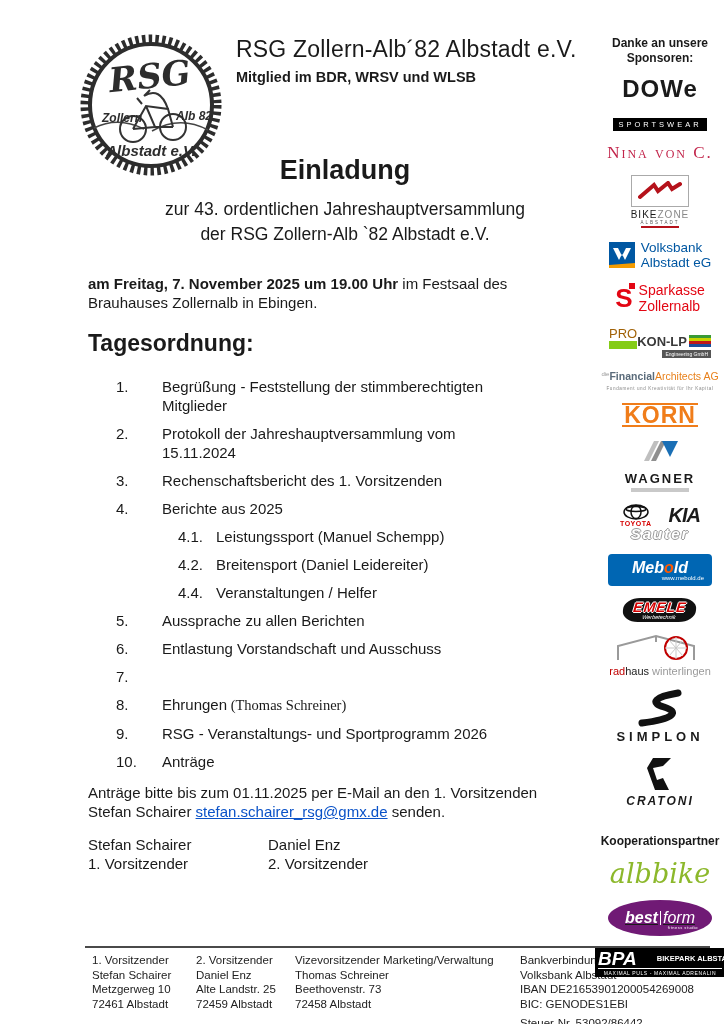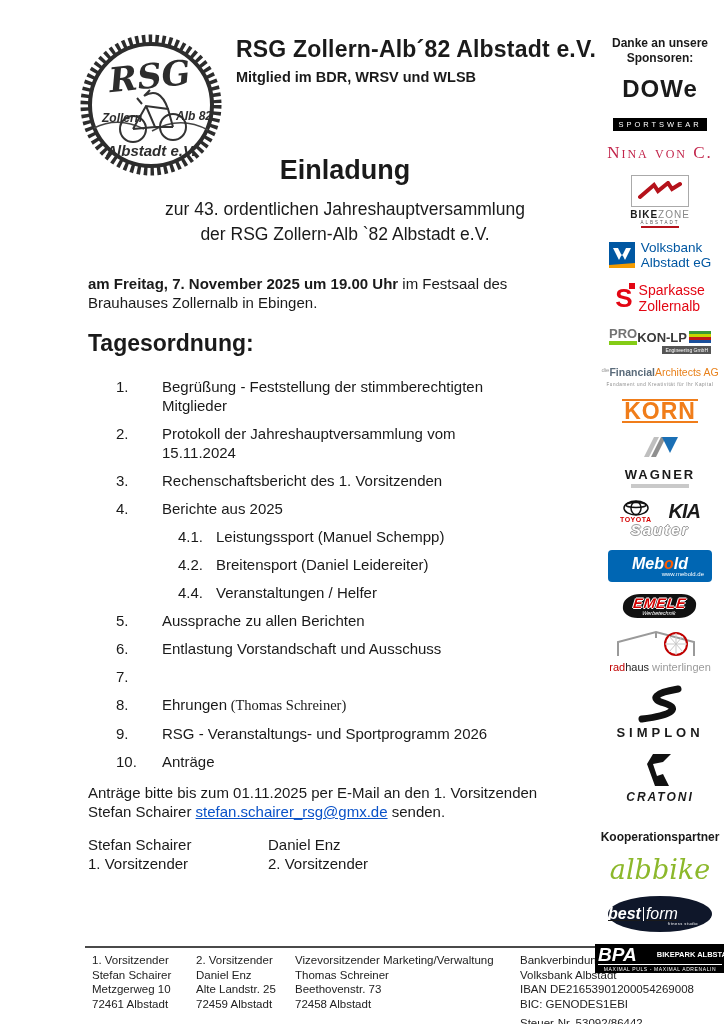--- a/index.html
+++ b/index.html
@@ -3,21 +3,21 @@
 <meta charset="utf-8">
 <style>
   html,body{margin:0;padding:0;}
   body{
     width:724px;height:1024px;position:relative;background:#ffffff;
     font-family:"Liberation Sans", sans-serif;color:#1a1a1a;overflow:hidden;
   }
   
   .club-logo{position:absolute;left:76px;top:30px;width:150px;height:150px;}
   .header-titles{position:absolute;left:236px;top:36px;width:360px;}
-  .header-title{font-size:23px;font-weight:bold;letter-spacing:.2px;white-space:nowrap;}
+  .header-title{font-size:23px;font-weight:normal;letter-spacing:.2px;white-space:nowrap;}
   .header-subtitle{font-size:14.5px;font-weight:bold;margin-top:6px;}
   
   .inv-heading{position:absolute;left:90px;top:155px;width:510px;text-align:center;
     font-size:27px;font-weight:bold;}
   .inv-lines{position:absolute;left:90px;top:197px;width:510px;text-align:center;
     font-size:17.5px;line-height:25px;white-space:pre-line;}
   .when{position:absolute;left:88px;top:274px;width:440px;font-size:15px;line-height:19px;}
   .when b{font-weight:bold;}
   .agenda-heading{position:absolute;left:88px;top:330px;font-size:23px;font-weight:bold;}
   
@@ -50,34 +50,34 @@
   .logo{display:flex;flex-direction:column;align-items:center;}
   
   .dowe-name{font-size:24px;font-weight:900;letter-spacing:1px;line-height:22px;}
   .dowe-bar{background:#000;color:#fff;font-size:7.5px;letter-spacing:3px;padding:2px 5px;margin-top:18px;}
   
   .nina{color:#c2244a;font-family:"Liberation Serif",serif;font-variant:small-caps;
     font-size:17px;letter-spacing:2px;}
   
   .bikezone-box{width:56px;height:30px;border:1px solid #aaa;display:flex;align-items:center;justify-content:center;}
   .bz-name{font-size:10px;letter-spacing:1px;margin-top:2px;}
-  .bz-name b{font-weight:bold;}
+  .bz-name b{font-weight:normal;}
   .bz-name span{color:#888;}
   .bz-sub{font-size:4.5px;letter-spacing:2px;color:#555;border-bottom:2px solid #b5121b;padding-bottom:1px;}
   
   .volksbank{flex-direction:row;gap:6px;align-items:center;}
   .vb-text{color:#0057a2;font-size:13.5px;line-height:15px;white-space:pre-line;}
   
   .sparkasse{flex-direction:row;gap:6px;align-items:center;}
   .spk-s{color:#e30613;font-size:26px;font-weight:bold;line-height:22px;position:relative;}
   .spk-s:before{content:"";position:absolute;top:-4px;right:-2px;width:6px;height:6px;background:#e30613;}
   .spk-text{color:#e30613;font-size:14px;line-height:16px;font-weight:500;white-space:pre-line;}
   
   .prokon-row{display:flex;align-items:flex-end;}
-  .prokon-pro{color:#737373;font-weight:bold;font-size:13px;border-bottom:4px solid #84cc16;}
+  .prokon-pro{color:#a16207;font-weight:normal;font-size:13px;border-bottom:8px solid #84cc16;}
   .prokon-rest{color:#3a3a3a;font-weight:bold;font-size:13px;}
   .prokon-stripes{display:flex;flex-direction:column;margin-left:2px;margin-bottom:2px;}
   .prokon-stripes i{width:22px;height:3px;display:block;}
   .prokon-sub{background:#555;color:#fff;font-size:5px;padding:1px 3px;margin-top:1px;align-self:flex-end;}
   
   .fa-line{font-size:10.5px;}
   .fa-die{color:#999;font-size:6px;vertical-align:super;}
   .fa-1{color:#5a6b7a;font-weight:bold;}
   .fa-2{color:#e8801a;}
   .fa-tag{font-size:4.6px;color:#8a8a8a;letter-spacing:.6px;margin-top:4px;}
@@ -111,22 +111,22 @@
   .radhaus-text .rad{color:#c00000;}
   .radhaus-text .haus{color:#222;}
   .radhaus-text .wint{color:#9a9a9a;}
   
   .simplon-name{font-size:13px;letter-spacing:4px;font-weight:bold;margin-top:2px;}
   
   .cratoni-name{font-size:12px;font-weight:900;font-style:italic;letter-spacing:2px;margin-top:2px;}
   
   .albbike{color:#8cb82b;font-family:"DejaVu Serif",serif;font-style:italic;font-size:27px;line-height:28px;}
   
-  .bestform-oval{width:104px;height:36px;background:#0f172a;border-radius:50%;display:flex;
-    align-items:center;position:relative;text-decoration:underline;}
+  .bestform-oval{width:104px;height:36px;background:#701a75;border-radius:50%;display:flex;
+    align-items:center;justify-content:center;position:relative;text-decoration:underline;}
   .bf-text{color:#fff;font-size:16px;font-style:italic;}
   .bf-text b{font-weight:bold;}
   .bf-text .bar{display:inline-block;width:1px;height:14px;background:#fff;margin:0 2px;vertical-align:-2px;}
   .bf-sub{position:absolute;right:14px;bottom:6px;color:#fff;font-size:4px;letter-spacing:.5px;}
   
   .bpa-box{width:124px;background:#000;color:#fff;padding:2px 3px 1px;}
   .bpa-top{display:flex;align-items:center;gap:20px;}
   .bpa-abbr{font-size:19px;font-weight:900;font-style:italic;line-height:17px;}
   .bpa-name{font-size:7.5px;font-weight:bold;white-space:nowrap;}
   .bpa-tag{border-top:1px solid #fff;margin-top:1px;font-size:5px;letter-spacing:.6px;text-align:center;padding-top:1px;}

